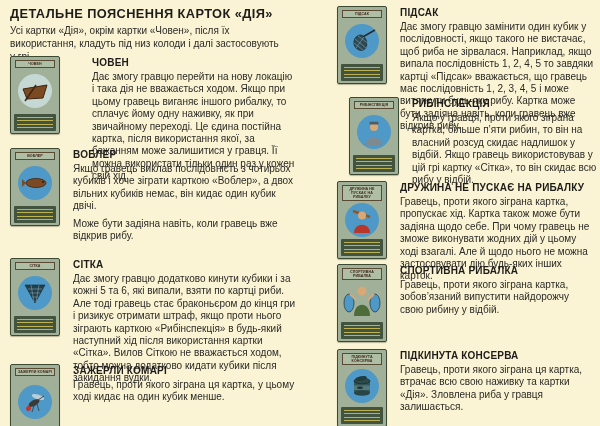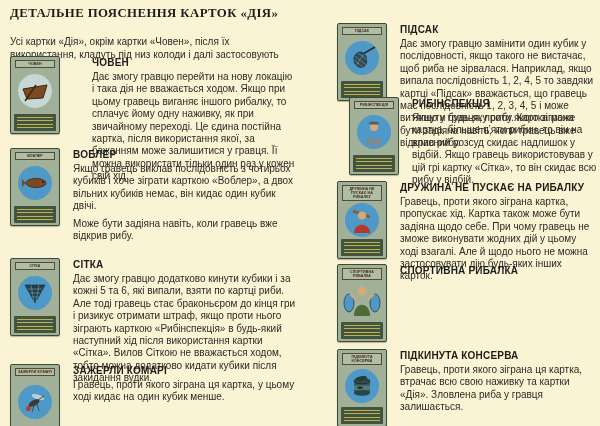--- a/index.html
+++ b/index.html
@@ -7,21 +7,21 @@
     width:600px;height:426px;
     background:var(--bg,#fbf4d4);
     font-family:"Liberation Sans", sans-serif;
     color:var(--text,#2a2a26);
     overflow:hidden;
   }
   .page{position:relative;width:600px;height:426px;overflow:hidden;}
   .header{position:absolute;left:10px;top:6px;width:300px;}
   h1{
     font-size:12.8px;font-weight:bold;letter-spacing:.4px;
-    color:var(--ink,#1d1c1a);margin:0 0 14px 0;font-family:Liberation Serif, serif;
+    color:var(--ink,#1d1c1a);margin:0 0 3px 0;
   }
   .intro{font-size:10px;line-height:1.32;width:272px;margin:0;color:var(--text,#2a2a26);}
   .entry{position:absolute;display:flex;gap:13px;}
   .entry .body{flex:1;min-width:0;}
   h3{
     font-size:10px;font-weight:bold;letter-spacing:.2px;
     color:var(--ink,#1d1c1a);margin:1px 0 3px 0;text-transform:uppercase;
   }
   .entry p{font-size:10px;line-height:1.24;margin:0 0 5px 0;}
   
@@ -146,21 +146,21 @@
         </span>
       </div>
       <div class="lines short"></div>
     </div>
     <div class="body">
       <h3>ЗАЖЕРЛИ КОМАРІ</h3>
       <p>Гравець, проти якого зіграна ця картка, у цьому ході кидає на один кубик менше.</p>
     </div>
   </div>
 
-  <div class="entry" style="left:337px;top:23px;width:258px;">
+  <div class="entry" style="left:337px;top:6px;width:258px;">
     <div class="thumb">
       <div class="plaque">ПІДСАК</div>
       <div class="art">
         <span class="circle">
           <svg width="28" height="28" viewBox="0 0 28 28">
             <line x1="13" y1="11" x2="27" y2="3" stroke="#2b2b28" stroke-width="1.6"></line>
             <path d="M13 8 C5 8 3 20 11 23 C20 26 22 11 13 8 Z" fill="#2e4a55" stroke="#1d333b" stroke-width=".8"></path>
             <path d="M7 12 L18 21 M6 16 L15 23 M10 9 L21 17 M8 21 L16 10" stroke="#8fb4c0" stroke-width=".5" fill="none"></path>
           </svg>
         </span>
@@ -225,20 +225,21 @@
             <line x1="26" y1="18" x2="32" y2="12" stroke="#d9a877" stroke-width="2"></line>
             <circle cx="20" cy="9" r="4.5" fill="#d9a877"></circle>
             <path d="M12 34 C12 19 28 19 28 34 Z" fill="#4e6b3a"></path>
           </svg>
         </span>
       </div>
       <div class="lines"></div>
     </div>
     <div class="body">
       <h3>СПОРТИВНА РИБАЛКА</h3>
+      <p>Гравець, проти якого зіграна картка, зобов’язаний випустити найдорожчу свою рибину у відбій.</p>
     </div>
   </div>
 
   <div class="entry" style="left:337px;top:349px;width:258px;">
     <div class="thumb">
       <div class="plaque">ПІДКИНУТА КОНСЕРВА</div>
       <div class="art">
         <span class="circle">
           <svg width="26" height="26" viewBox="0 0 26 26">
             <rect x="5" y="8" width="16" height="12" fill="#35595a"></rect>

